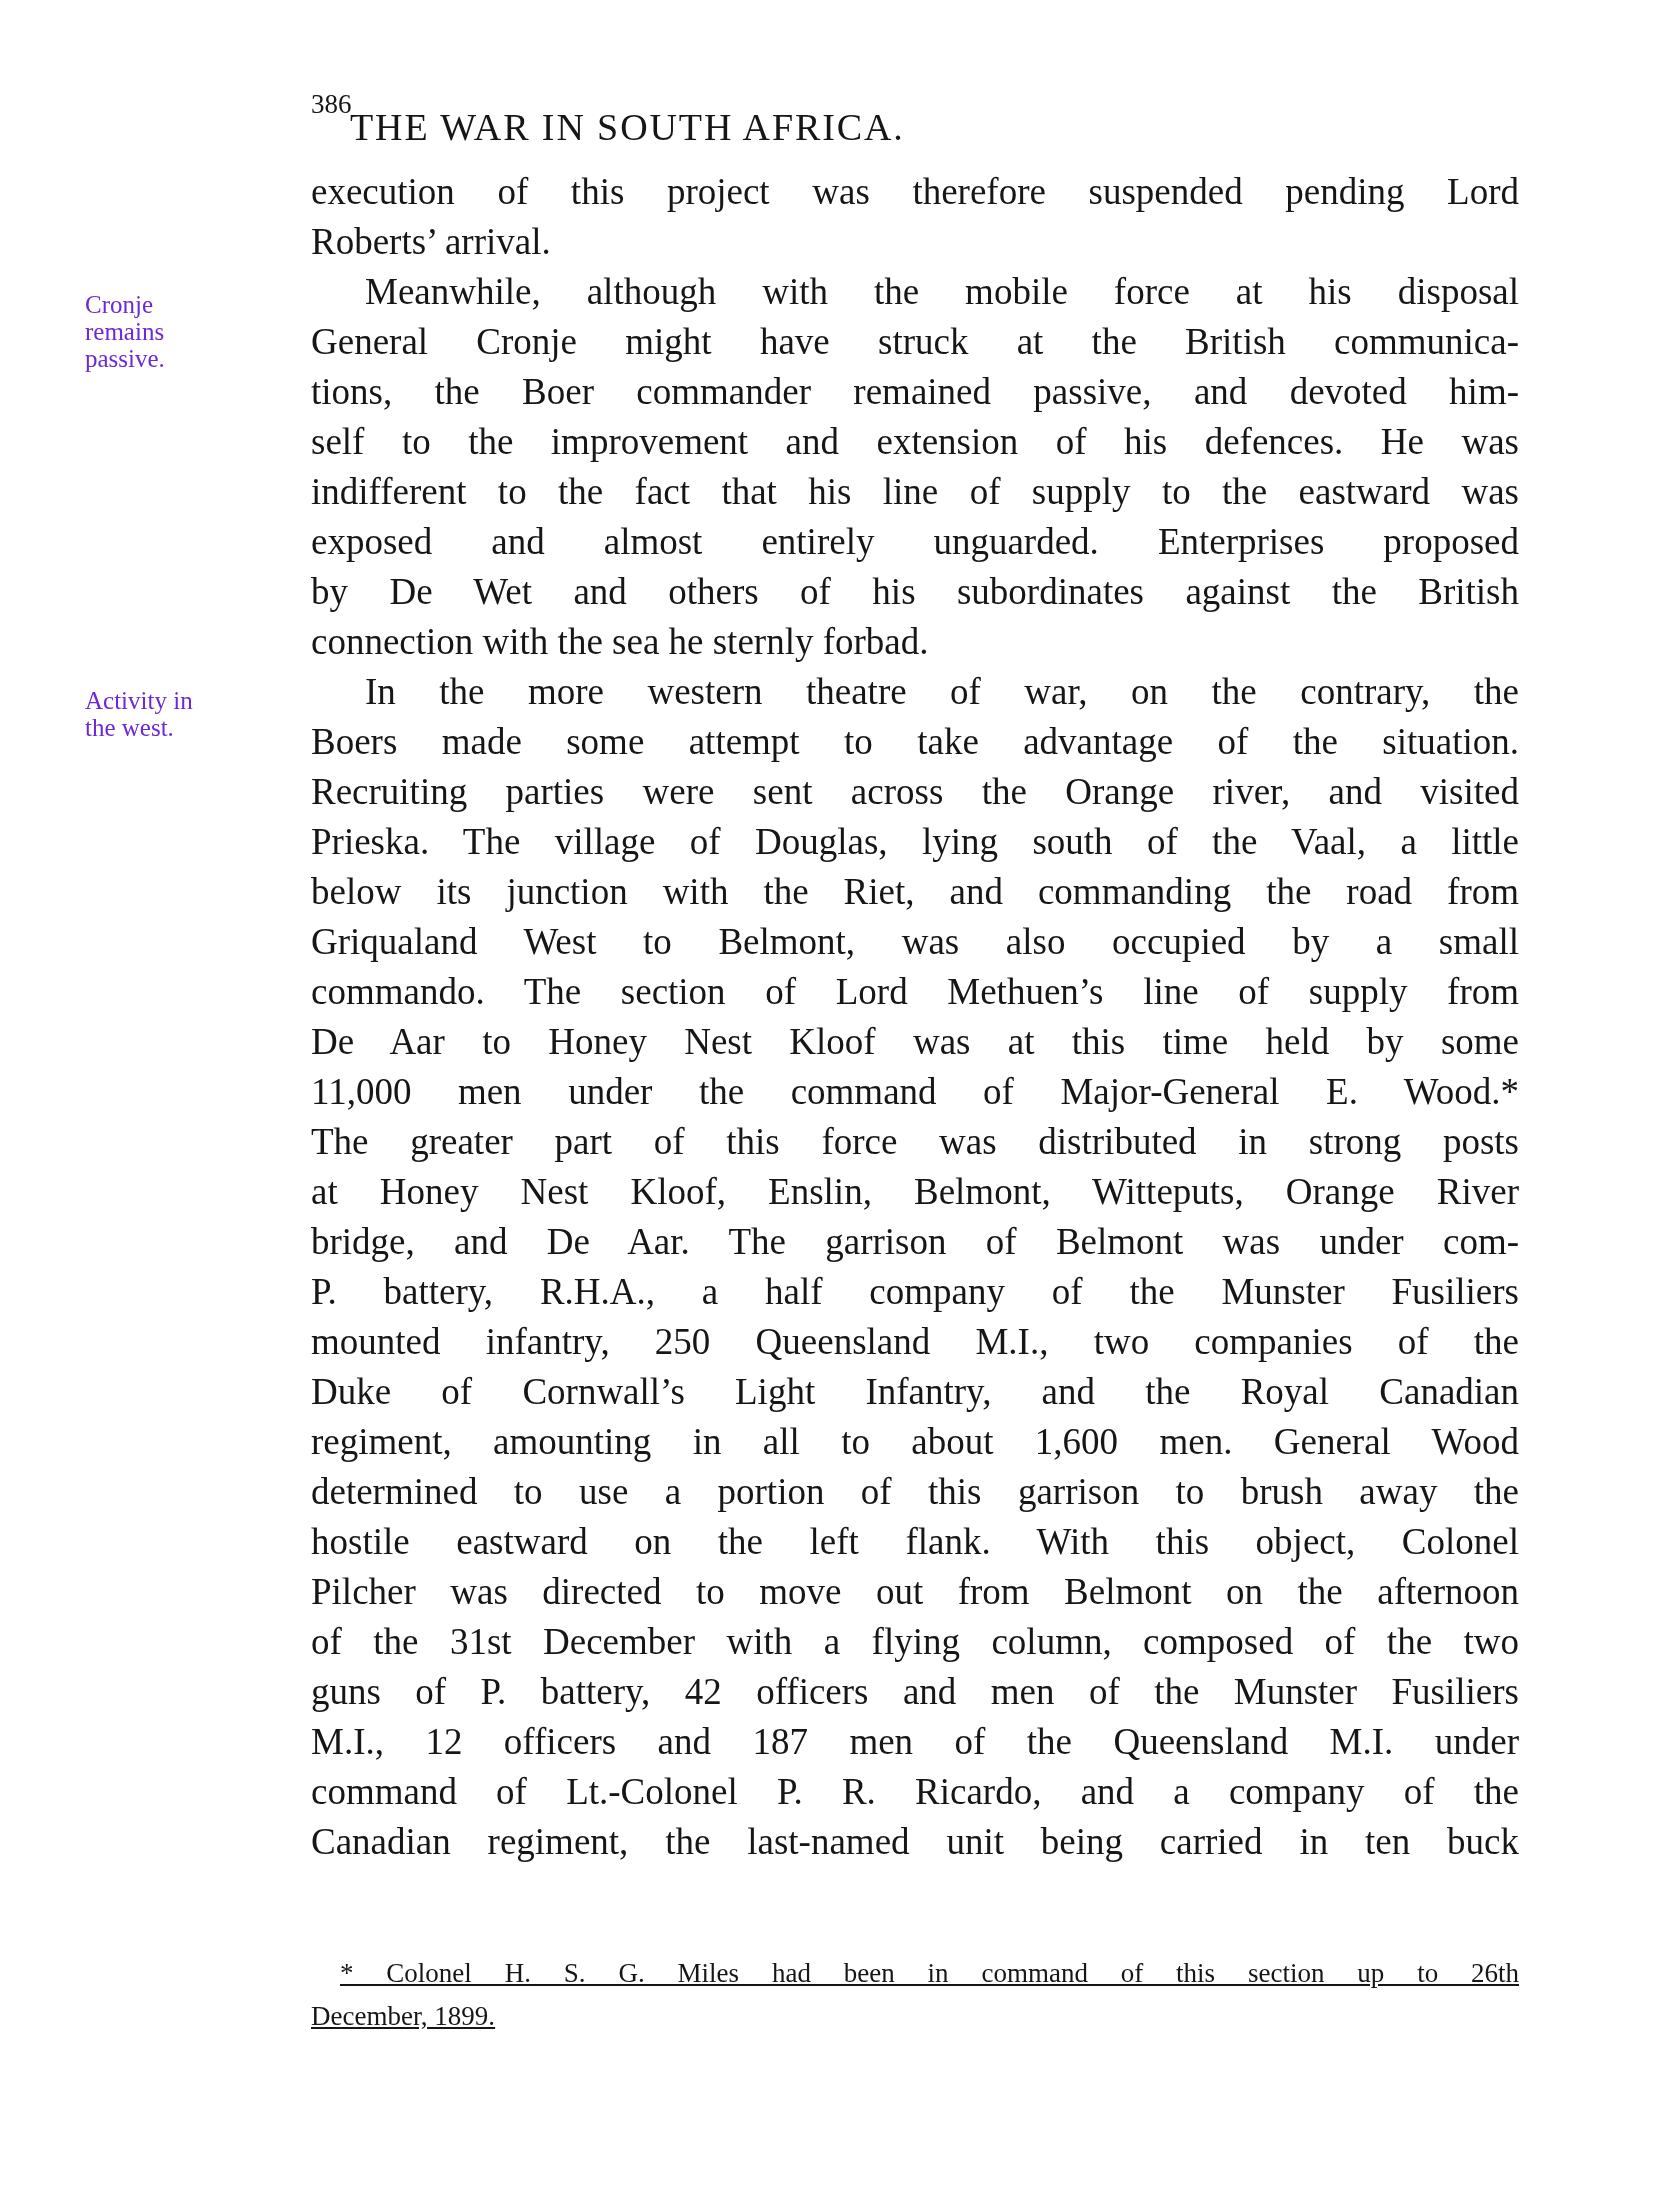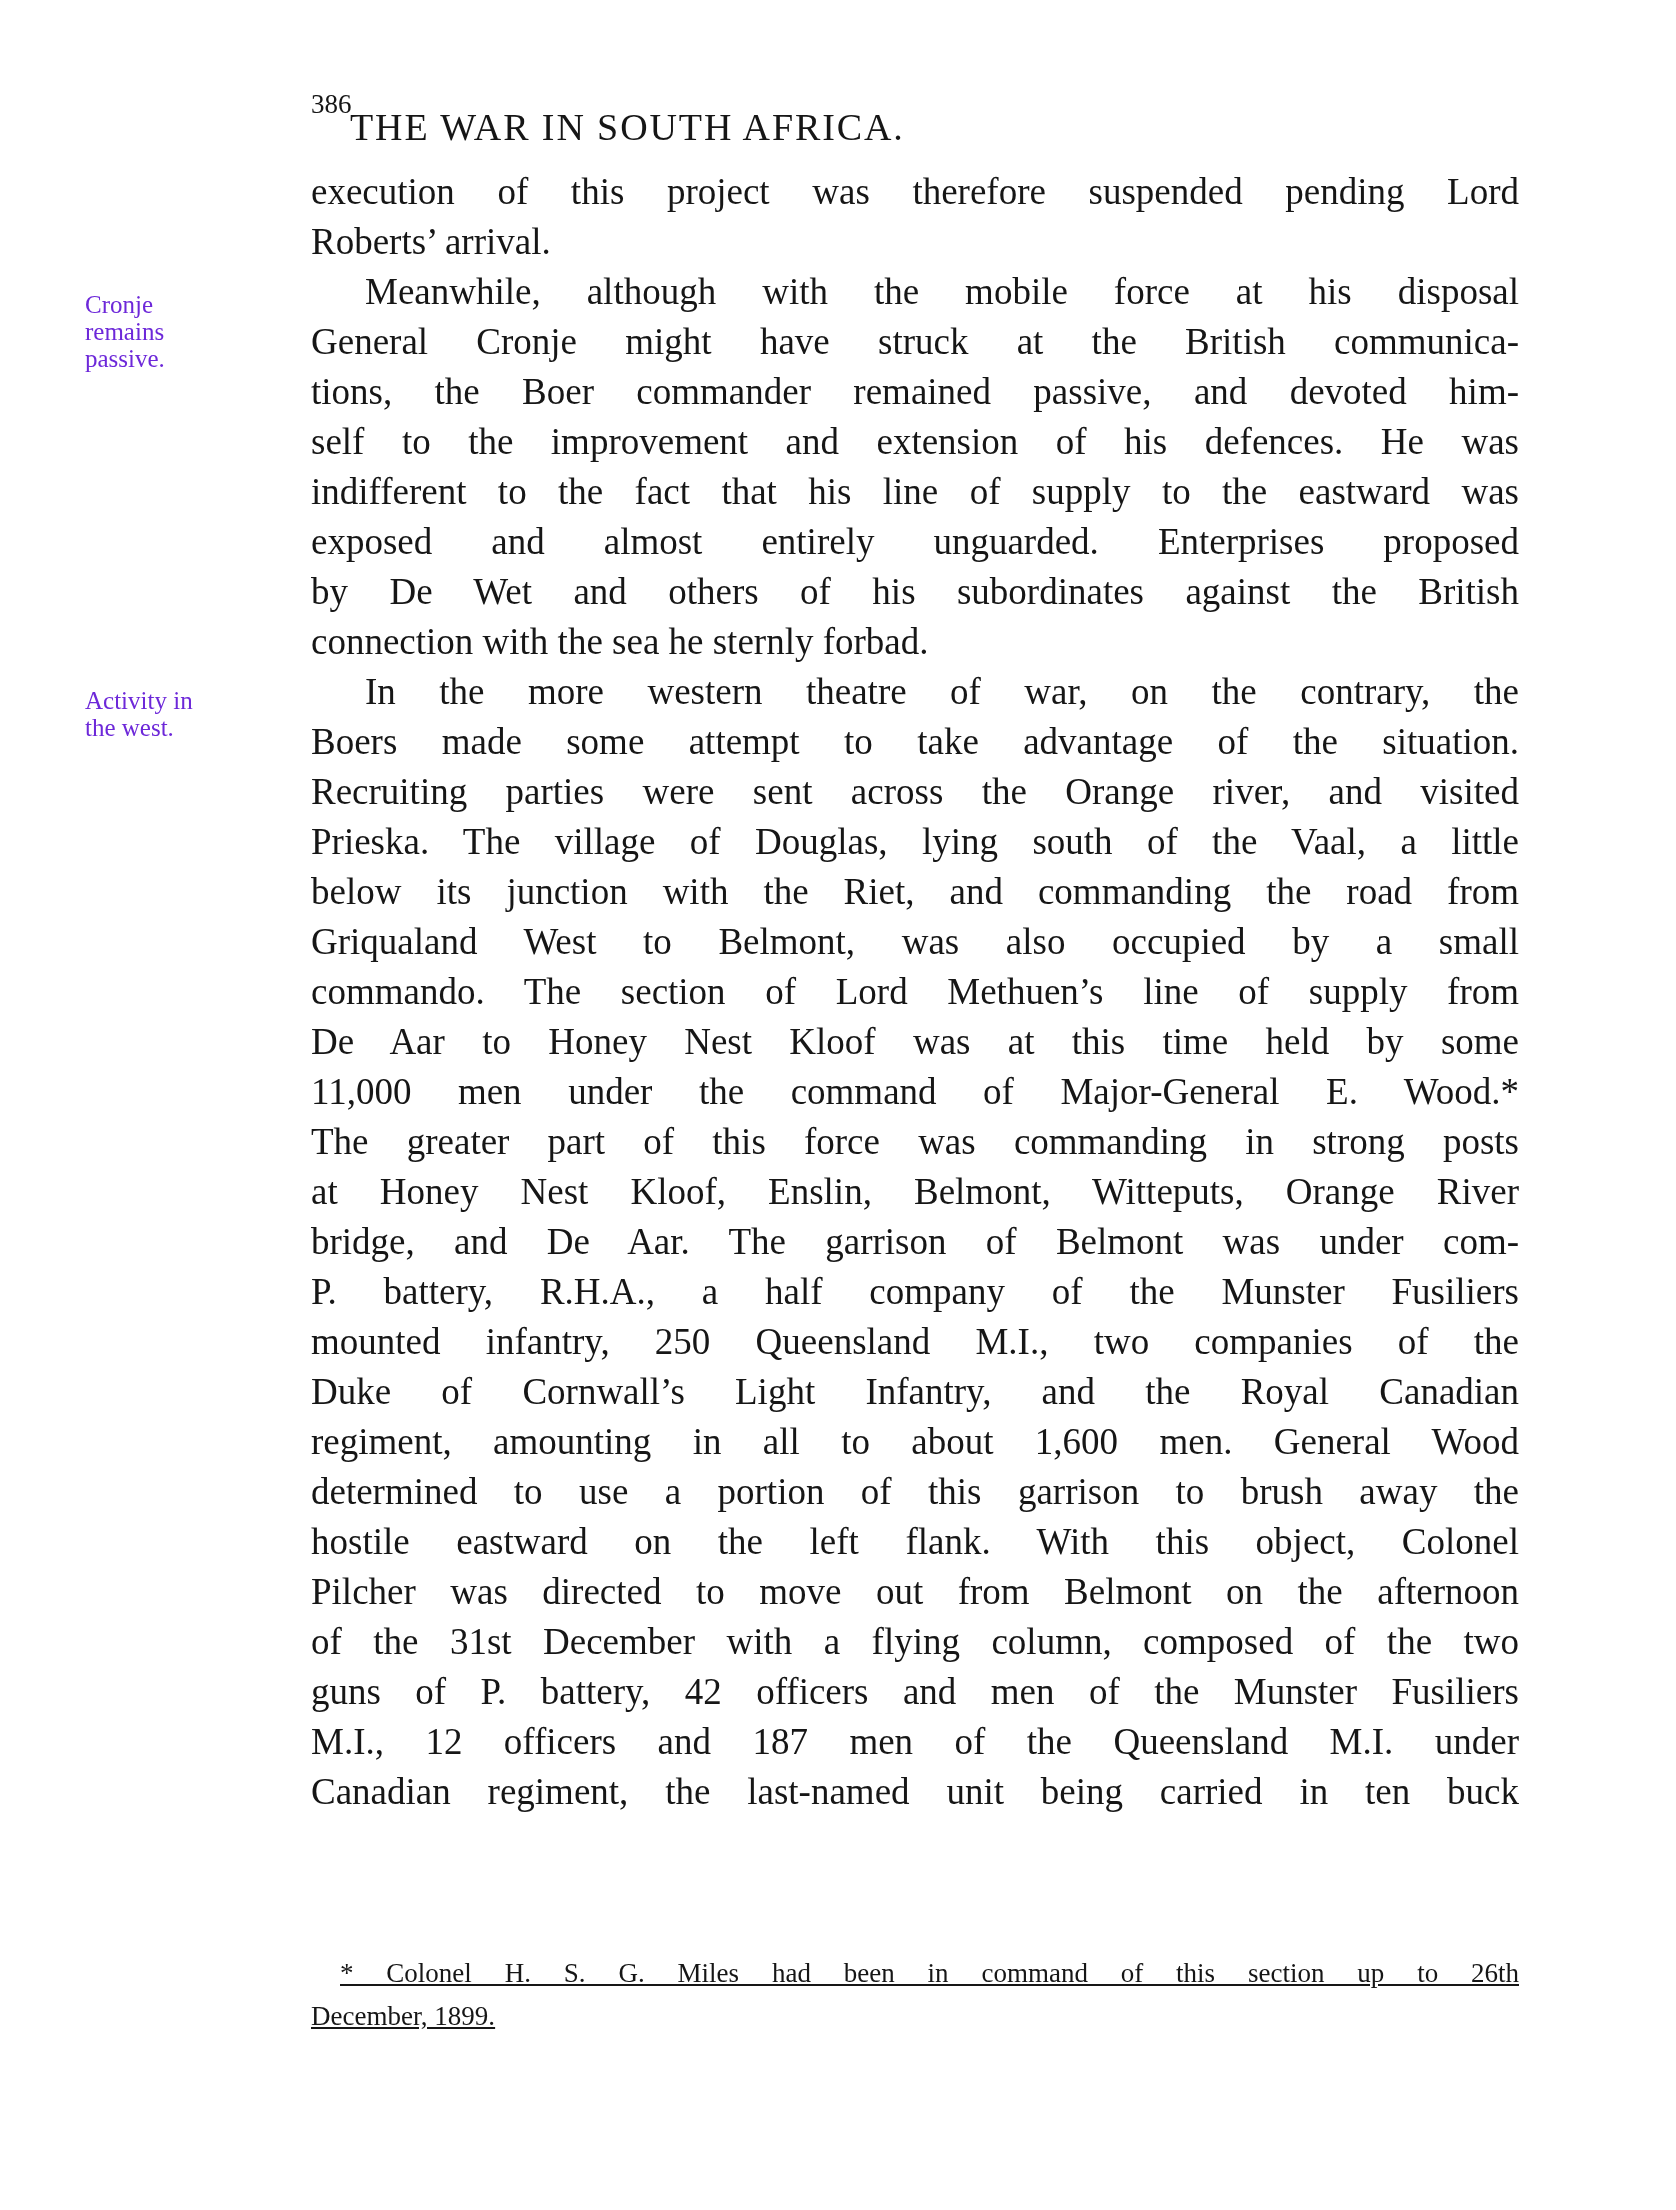--- a/index.html
+++ b/index.html
@@ -50,33 +50,34 @@
   <div class="line last">connection with the sea he sternly forbad.</div>
   <div class="line indent">In the more western theatre of war, on the contrary, the</div>
   <div class="line">Boers made some attempt to take advantage of the situation.</div>
   <div class="line">Recruiting parties were sent across the Orange river, and visited</div>
   <div class="line">Prieska.  The village of Douglas, lying south of the Vaal, a little</div>
   <div class="line">below its junction with the Riet, and commanding the road from</div>
   <div class="line">Griqualand West to Belmont, was also occupied by a small</div>
   <div class="line">commando.  The section of Lord Methuen’s line of supply from</div>
   <div class="line">De Aar to Honey Nest Kloof was at this time held by some</div>
   <div class="line">11,000 men under the command of Major-General E. Wood.*</div>
-  <div class="line">The greater part of this force was commanding in strong posts</div>
+  <div class="line">The greater part of this force was distributed in strong posts</div>
   <div class="line">at Honey Nest Kloof, Enslin, Belmont, Witteputs, Orange River</div>
   <div class="line">bridge, and De Aar.  The garrison of Belmont was under com-</div>
   <div class="line">P. battery, R.H.A., a half company of the Munster Fusiliers</div>
   <div class="line">mounted infantry, 250 Queensland M.I., two companies of the</div>
   <div class="line">Duke of Cornwall’s Light Infantry, and the Royal Canadian</div>
   <div class="line">regiment, amounting in all to about 1,600 men.  General Wood</div>
   <div class="line">determined to use a portion of this garrison to brush away the</div>
   <div class="line">hostile eastward on the left flank.  With this object, Colonel</div>
   <div class="line">Pilcher was directed to move out from Belmont on the afternoon</div>
   <div class="line">of the 31st December with a flying column, composed of the two</div>
   <div class="line">guns of P. battery, 42 officers and men of the Munster Fusiliers</div>
   <div class="line">M.I., 12 officers and 187 men of the Queensland M.I. under</div>
+  <div class="line">command of Lt.-Colonel P. R. Ricardo, and a company of the</div>
   <div class="line">Canadian regiment, the last-named unit being carried in ten buck</div>
 </div>
 
 <div class="footnote">
   <div class="fn-line indent">* Colonel H. S. G. Miles had been in command of this section up to 26th</div>
   <div class="fn-line last">December, 1899.</div>
 </div>
 
 
 </body></html>

